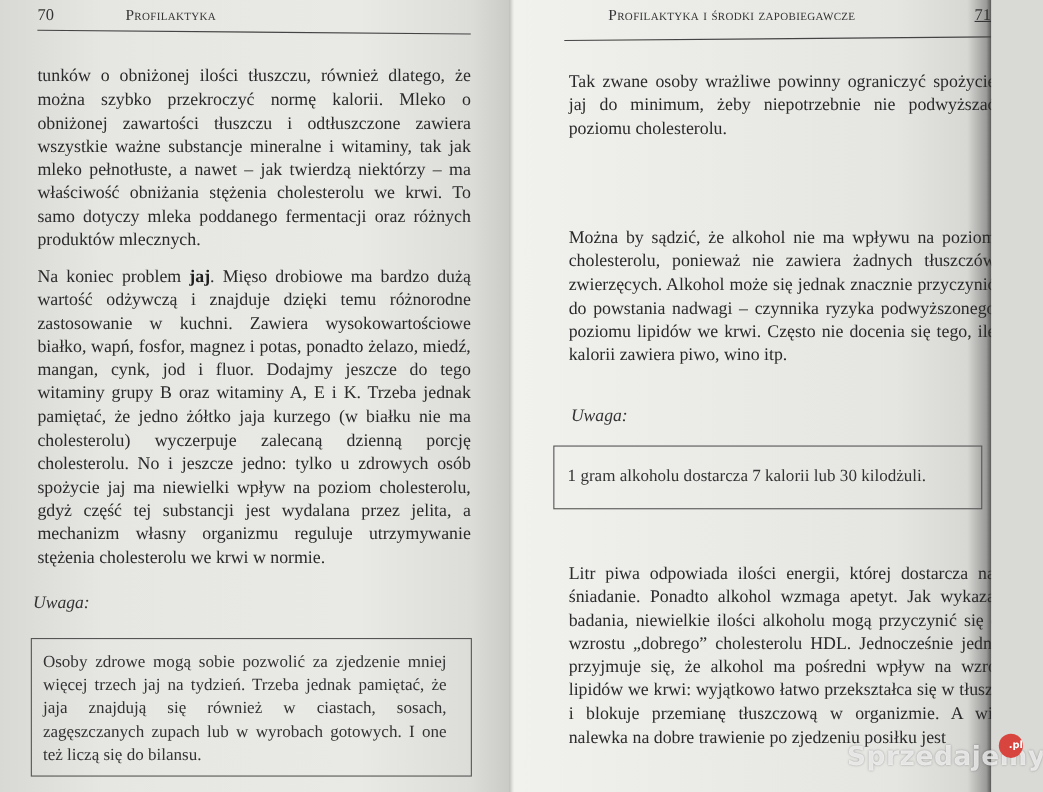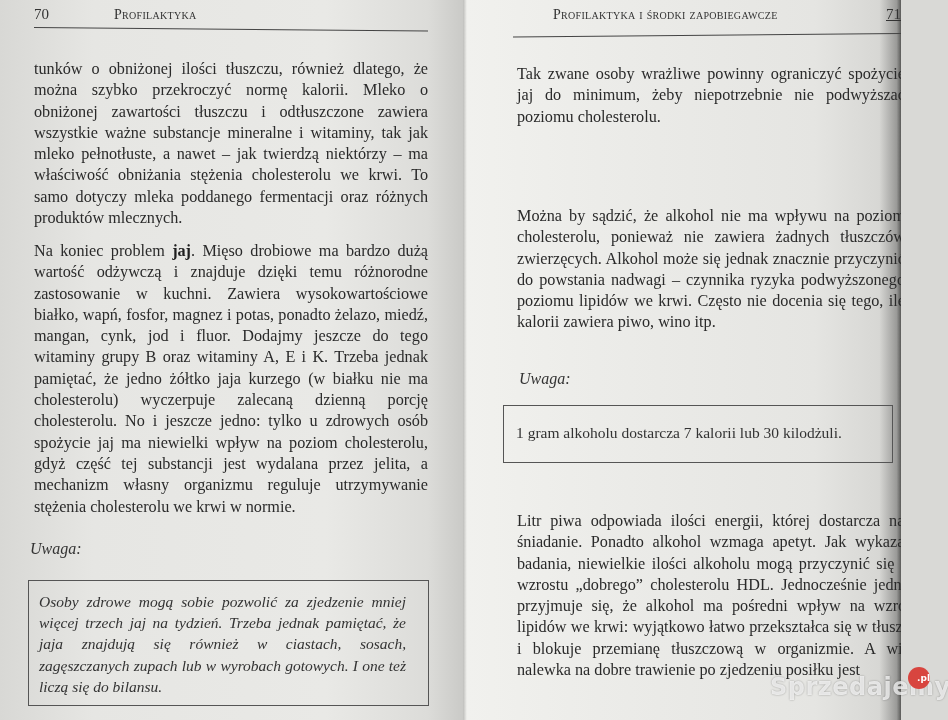--- a/index.html
+++ b/index.html
@@ -57,21 +57,21 @@
     .uwaga {
       position: absolute; font-style: italic; font-weight: normal;
       font-size: 16px; color: #333;
     }
     .note-box {
       position: absolute; border: 1.5px solid #555;
       font-size: 15.5px; line-height: 21.2px;
       text-align: justify; color: #333; box-sizing: border-box;
     }
     .page-left .uwaga { left: 30px; top: 540px; }
-    .page-left .note-box { left: 28px; top: 580px; width: 401px; height: 126px; padding: 10px 22px 0 10px; font-style: italic; }
+    .page-left .note-box { left: 28px; top: 580px; width: 401px; height: 126px; padding: 10px 22px 0 10px; }
 
     .r-p1 { top: 64px; }
     .section-title {
       position: absolute; left: 50px; top: 152px;
       font-family: "DejaVu Sans", "Liberation Sans", sans-serif;
       font-size: 21px; font-weight: bold; color: #1c1c1c;
       letter-spacing: -0.2px;
     }
     .r-p2 { top: 206px; }
     .page-right .uwaga { left: 52px; top: 370px; }

